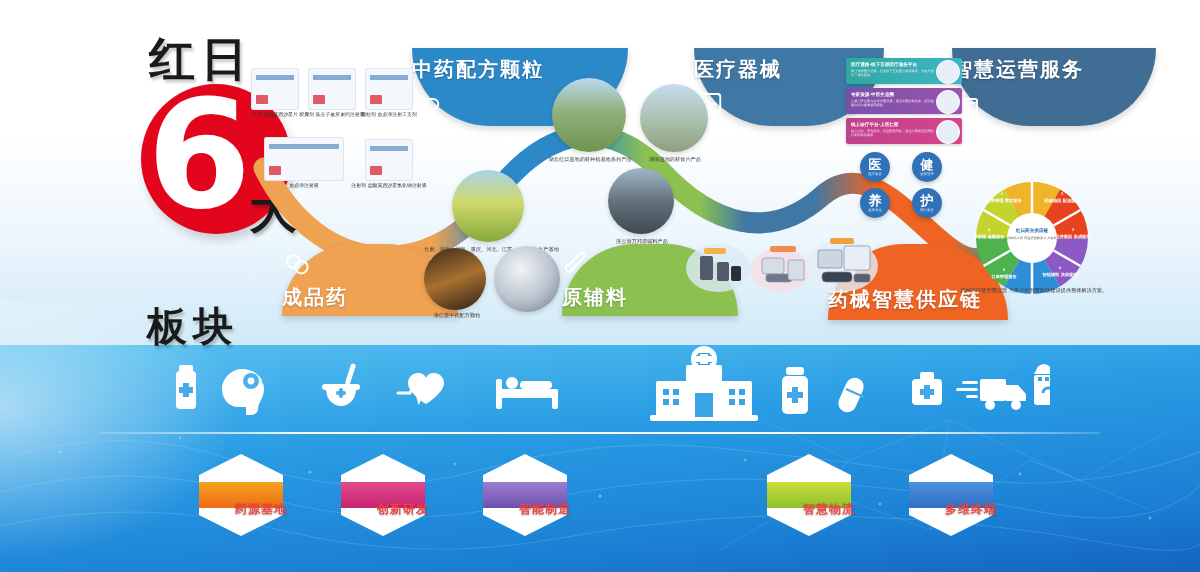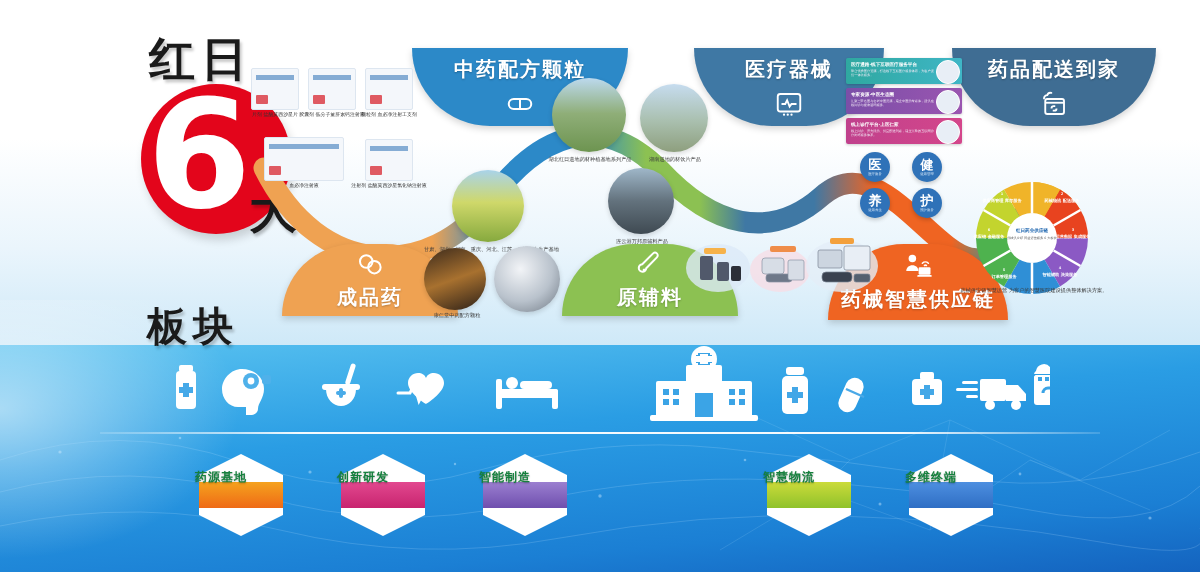--- a/index.html
+++ b/index.html
@@ -33,21 +33,21 @@
   .t-da{position:absolute;left:108px;top:150px;font-size:48px;line-height:48px;
         font-weight:bold;color:#1a1a1a;text-shadow:2px 3px 3px rgba(0,0,0,.22);}
   .t-yw{position:absolute;left:6px;top:222px;font-size:40px;line-height:44px;}
   .t-bk{position:absolute;left:6px;top:268px;font-size:40px;line-height:44px;}
 
   
   .wave{position:absolute;left:250px;top:130px;width:790px;height:160px;}
 
   
   .dome{position:absolute;display:flex;flex-direction:column;
-        align-items:center;justify-content:center;
+        justify-content:center;
         box-shadow:0 3px 7px rgba(0,0,0,.17);}
   .dome.down{border-radius:0 0 180px 180px;}
   .dome.up{border-radius:180px 180px 0 0;}
   .dome .dlabel{color:#fff;font-weight:bold;font-size:20px;letter-spacing:2px;
                 text-shadow:0 1px 2px rgba(0,0,0,.25);white-space:nowrap;}
   .dome .dicon{width:30px;height:30px;}
   .dome.down .dicon{margin-top:6px;}
   .dome.up .dicon{margin-bottom:5px;}
 
   #dome-granule{left:412px;top:48px;width:216px;height:78px;background:#2c89c8;}
@@ -122,22 +122,22 @@
 
   
   .devwrap{position:absolute;left:684px;top:222px;width:200px;height:72px;}
 
   
   .iconstrip{position:absolute;left:150px;top:345px;width:900px;height:85px;}
 
   
   .hexrow{position:absolute;left:195px;top:452px;width:820px;height:86px;}
   .hex{position:absolute;width:92px;height:86px;}
-  .hexlabel{position:absolute;width:92px;text-align:left;top:17px;
-            color:#15803d;font-size:12px;font-weight:bold;letter-spacing:1px;
+  .hexlabel{position:absolute;width:92px;text-align:right;top:49px;
+            color:#ef4444;font-size:12px;font-weight:bold;letter-spacing:1px;
             text-shadow:0 1px 2px rgba(0,0,0,.3);}
 </style>
 </head>
 <body>
 
 <div class="stage">
 
   <div class="bg-top"></div>
   <div class="bg-bottom"></div>
   <div class="bg-left-glow"></div>
@@ -217,21 +217,21 @@
         <rect x="3" y="4" width="18" height="14" rx="2"></rect>
         <path d="M6 12 l3 0 1.5-3 2 5 1.5-2 h4"></path>
         <circle cx="8" cy="20.5" r=".9" fill="#fff" stroke="none"></circle>
         <circle cx="11" cy="20.5" r=".9" fill="#fff" stroke="none"></circle>
         <circle cx="14" cy="20.5" r=".9" fill="#fff" stroke="none"></circle>
       </g>
     </svg>
   </div>
 
   <div class="dome down" id="dome-supply">
-    <span class="dlabel">药品配送到家</span>
+    <span class="dlabel">智慧运营服务</span>
     <svg class="dicon" viewBox="0 0 24 24">
       <g fill="none" stroke="#fff" stroke-width="1.5">
         <path d="M4 7.5a2.6 2.6 0 012.6-2.6c.5-1.4 1.9-2.2 3.3-1.8" stroke-linecap="round"></path>
         <rect x="5" y="8" width="15" height="12" rx="1.6"></rect>
         <line x1="5" y1="11" x2="20" y2="11"></line>
         <path d="M10 15.5a1.8 1.8 0 011.8-1.8h1.2M14 15.5a1.8 1.8 0 01-1.8 1.8H11"></path>
       </g>
     </svg>
   </div>
 

